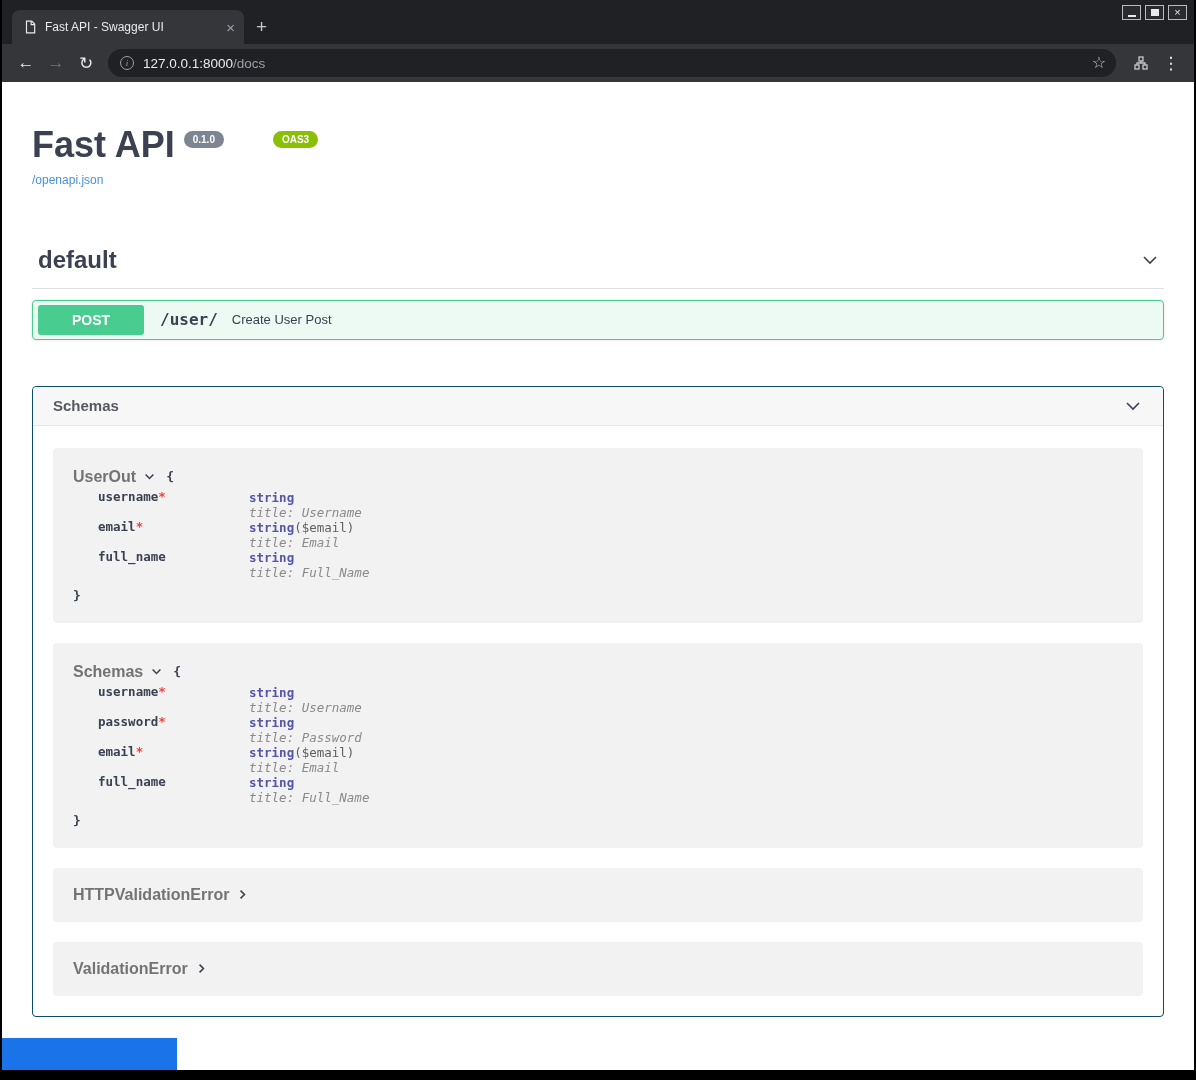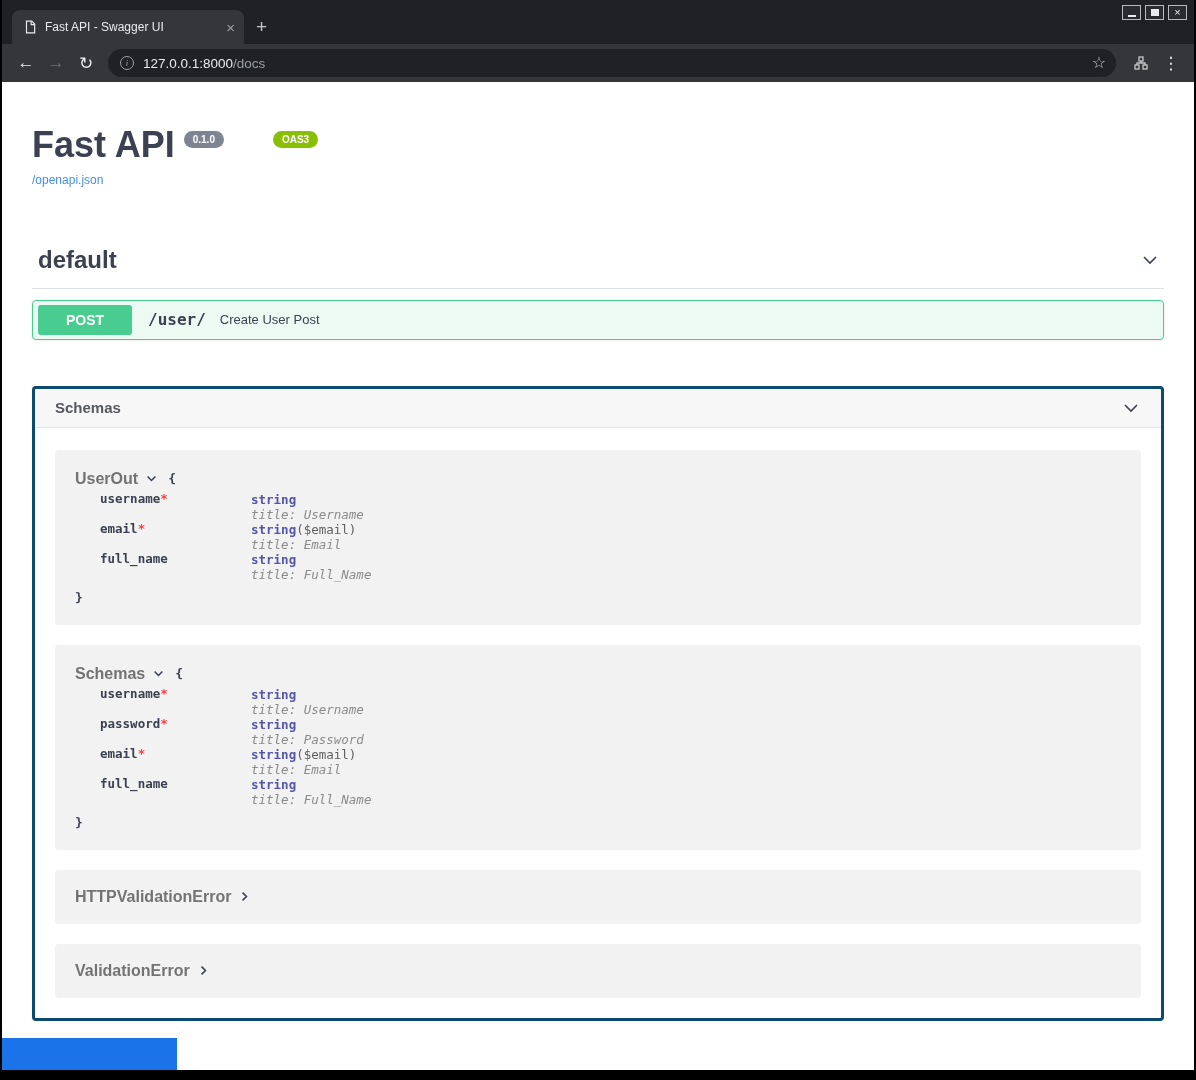--- a/index.html
+++ b/index.html
@@ -50,27 +50,27 @@
   .spec-link { display: inline-block; margin-top: 9px; font-size: 12px; color: #4990e2; text-decoration: none; }
 
   .tag-section { margin: 52px 30px 0; }
   .tag-header { display: flex; align-items: center; justify-content: space-between;
                 padding: 6px 4px 14px 6px; border-bottom: 1px solid #dcdfe3; }
   .tag-title { font-size: 24px; color: #3b4151; font-weight: 700; }
 
   .opblock { margin-top: 11px; height: 40px; background: #edfaf4; border: 1px solid #49cc90;
              border-radius: 4px; display: flex; align-items: center; gap: 14px; padding: 0 10px 0 5px;
              box-shadow: 0 0 3px rgba(0,0,0,.12); }
-  .method-badge { background: #49cc90; color: #fff; font-weight: 700; font-size: 14px; width: 94px;
+  .method-badge { background: #49cc90; color: #fff; font-weight: 700; font-size: 14px; width: 106px;
                   text-align: center; padding: 7px 0; border-radius: 3px; }
   .endpoint-path { font-family: "DejaVu Sans Mono", monospace; font-size: 16px; font-weight: 700;
                    color: #3b4151; margin-left: 2px; }
   .endpoint-summary { font-size: 13px; color: #3b4151; }
 
-  .models { margin: 46px 30px 0; border: 3px solid #0c4a6e; border-radius: 4px; background: #fff; }
+  .models { margin: 46px 30px 0; border: 1px solid #0c4a6e; border-radius: 4px; background: #fff; }
   .models-header { display: flex; align-items: center; justify-content: space-between;
                    padding: 9px 20px; background: #f7f7f8; border-bottom: 1px solid #e3e5e8;
                    border-radius: 4px 4px 0 0; }
   .models-title { font-size: 15px; font-weight: 700; color: #55585e; }
   .models-body { padding: 22px 20px 20px; }
 
   .model-card { background: #f2f2f2; border-radius: 4px; padding: 20px; margin-bottom: 20px; }
   .model-card:last-child { margin-bottom: 0; }
   .model-card.collapsed { padding: 18px 20px; }
   .model-head { display: flex; align-items: center; gap: 7px; }

